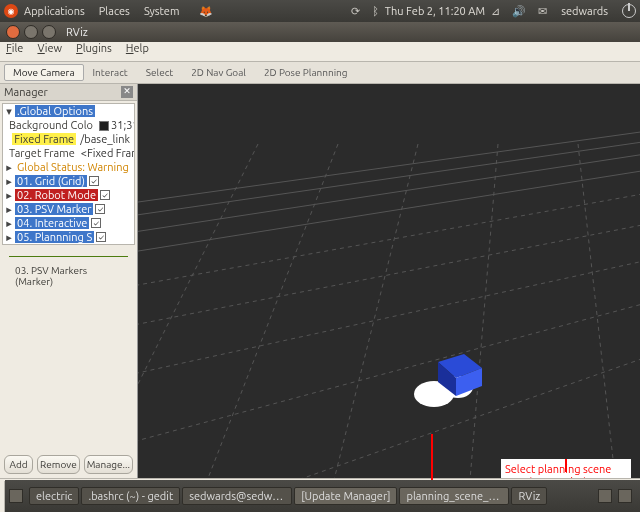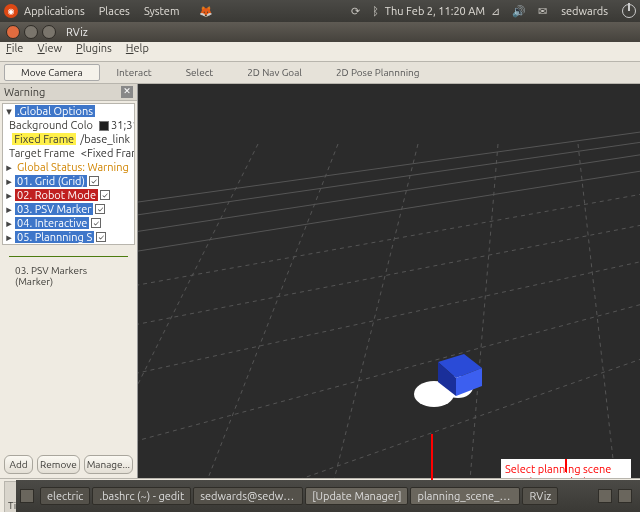--- a/index.html
+++ b/index.html
@@ -17,21 +17,21 @@
   .win-title{height:20px;background:linear-gradient(#5f5b54,#45423c);display:flex;align-items:center;padding:0 6px;color:#eee}
   .win-title .tbtn{width:14px;height:14px;border-radius:50%;background:#7a756c;margin-right:4px;border:1px solid #2e2b26}
   .win-title .tbtn.close{background:#e06b3f}
   .win-title .ttxt{margin-left:6px;font-size:11px}
   
   .menubar{height:20px;background:#efebe2;display:flex;align-items:flex-start;padding:0 6px;border-bottom:1px solid #b8b5ad}
   .menubar span{margin-right:14px;cursor:pointer;text-decoration:underline;text-decoration-color:transparent}
   .menubar span:first-letter{text-decoration:underline}
   
   .toolbar{height:22px;background:#e6e2d9;display:flex;align-items:center;padding:2px 4px;border-bottom:1px solid #b8b5ad;gap:0}
-  .tool{padding:2px 16px;border:1px solid transparent;border-radius:2px;font-size:10px;color:#555;cursor:pointer}
+  .tool{padding:2px 8px;border:1px solid transparent;border-radius:2px;font-size:10px;color:#555;cursor:pointer}
   .tool.active{border:1px solid #aaa;background:#f5f2ea;color:#222}
   
   .main{display:flex;height:394px}
   .left{width:138px;background:#efebe2;display:flex;flex-direction:column;border-right:1px solid #999}
   .panel-title{background:#d9d5cc;padding:2px 4px;font-size:10px;border-bottom:1px solid #b8b5ad;display:flex;align-items:center;justify-content:space-between}
   .panel-title .x{width:12px;height:12px;background:#888;color:#fff;text-align:center;line-height:11px;font-size:9px;cursor:pointer}
   .tree{background:#fff;border:1px solid #b8b5ad;margin:2px;font-size:9px}
   .trow{display:flex;align-items:center;height:14px;padding:0 2px;gap:2px;white-space:nowrap;overflow:hidden}
   .trow .exp{width:8px;text-align:center;color:#444}
   .trow .lbl{flex:0 0 auto;padding:0 2px}
@@ -49,21 +49,21 @@
   .viewport{flex:1;background:#2b2b2b;position:relative;overflow:hidden}
   .viewport svg{position:absolute;inset:0}
   .annot{position:absolute;left:363px;top:375px;width:130px;height:60px;background:#fff;padding:4px;font-size:11px;color:#f00;line-height:13px}
   
   .timebar{height:34px;background:#efebe2;border-top:1px solid #b8b5ad;padding:2px 4px}
   .timebar .pt{font-size:10px;padding:18px 3px;background:#d9d5cc;display:inline-block;margin-bottom:2px;border:1px solid #b8b5ad;border-bottom:none}
   .timerow{display:flex;align-items:center;gap:4px;font-size:10px;white-space:nowrap}
   .timerow input{font-size:10px;padding:1px 3px;border:1px solid #a9a69d;background:#fff;border-radius:2px}
   .timerow .reset{margin-left:auto;border:1px solid #a9a69d;background:linear-gradient(#fbf9f3,#e3dfd5);padding:2px 10px;border-radius:3px;cursor:pointer}
   
-  .ubuntu-bot{position:absolute;left:16px;right:0;bottom:0;height:16px;background:linear-gradient(#4b4a46,#3a3935);display:flex;align-items:center;padding:16px 4px;color:#ddd;font-size:10px;gap:2px}
+  .ubuntu-bot{position:absolute;left:5px;right:0;bottom:0;height:16px;background:linear-gradient(#4b4a46,#3a3935);display:flex;align-items:center;padding:16px 4px;color:#ddd;font-size:10px;gap:2px}
   .task{padding:2px 6px;background:#54514a;border:1px solid #2f2d28;border-radius:2px;max-width:110px;white-space:nowrap;overflow:hidden;text-overflow:ellipsis;cursor:pointer}
   .task.hl{background:#6a665d}
   .tray{width:14px;height:14px;background:#6a665d;border:1px solid #2f2d28;margin-right:4px}
   .colorsq{display:inline-block;width:10px;height:10px;background:#1f1f1f;border:1px solid #777;vertical-align:middle;margin-right:2px}
   .arrow-svg{position:absolute;left:0;top:0;pointer-events:none}
 </style>
 </head>
 <body>
 
 <div class="ubuntu-bar">
@@ -102,21 +102,21 @@
   <span class="tool">Interact</span>
   <span class="tool">Select</span>
   <span class="tool">2D Nav Goal</span>
   <span class="tool">2D Pose Plannning</span>
 </div>
 
 <div class="main">
 
   <div class="left">
     <div class="panel-title">
-      <span>Warning</span>
+      <span>Manager</span>
       <span class="x">✕</span>
     </div>
     <div class="tree">
       <div class="trow sel">
           <span class="exp">▾</span>
           <span class="lbl">.Global Options</span>
         </div>
       <div class="trow">
           <span class="exp"></span>
           <span class="lbl">Background Colo</span>

